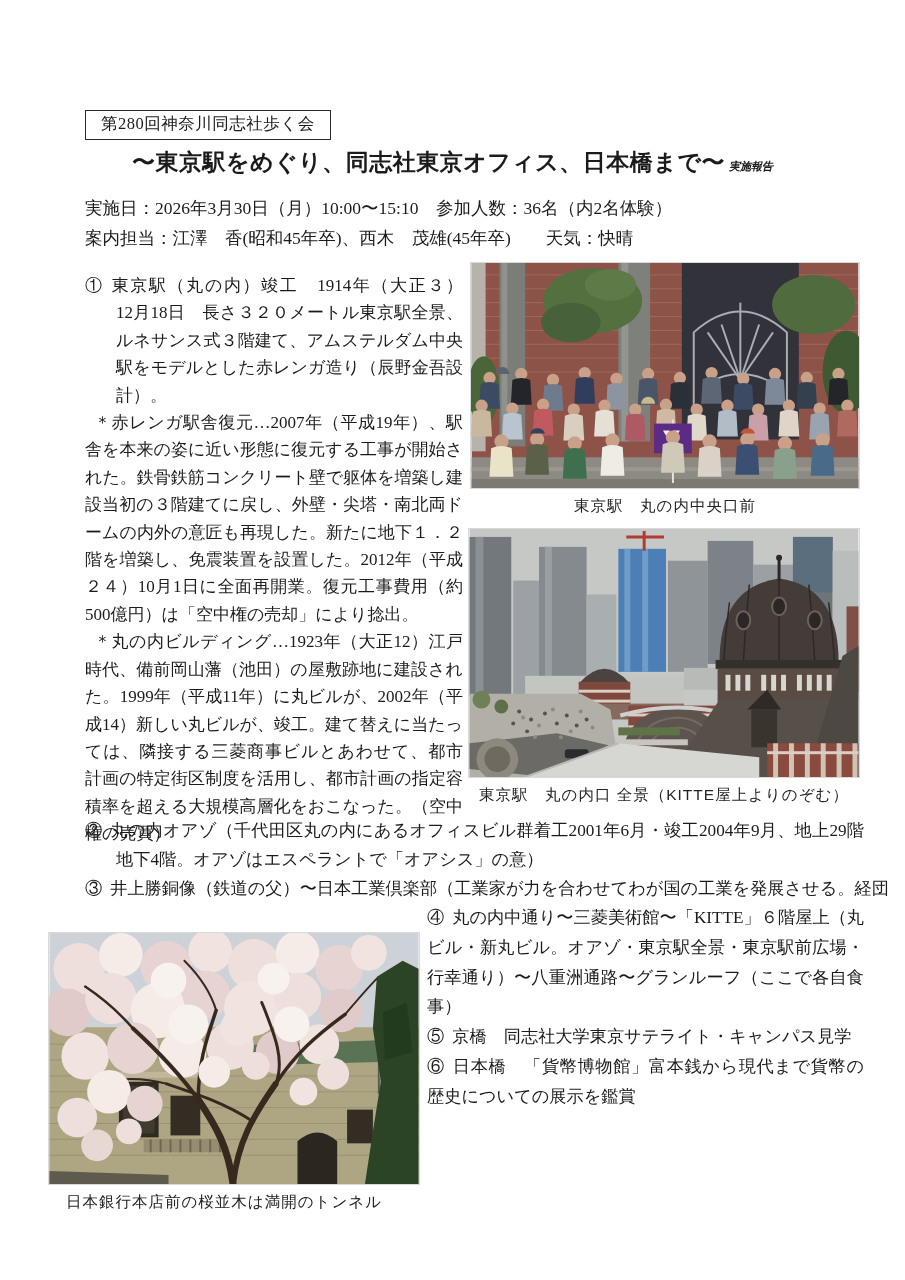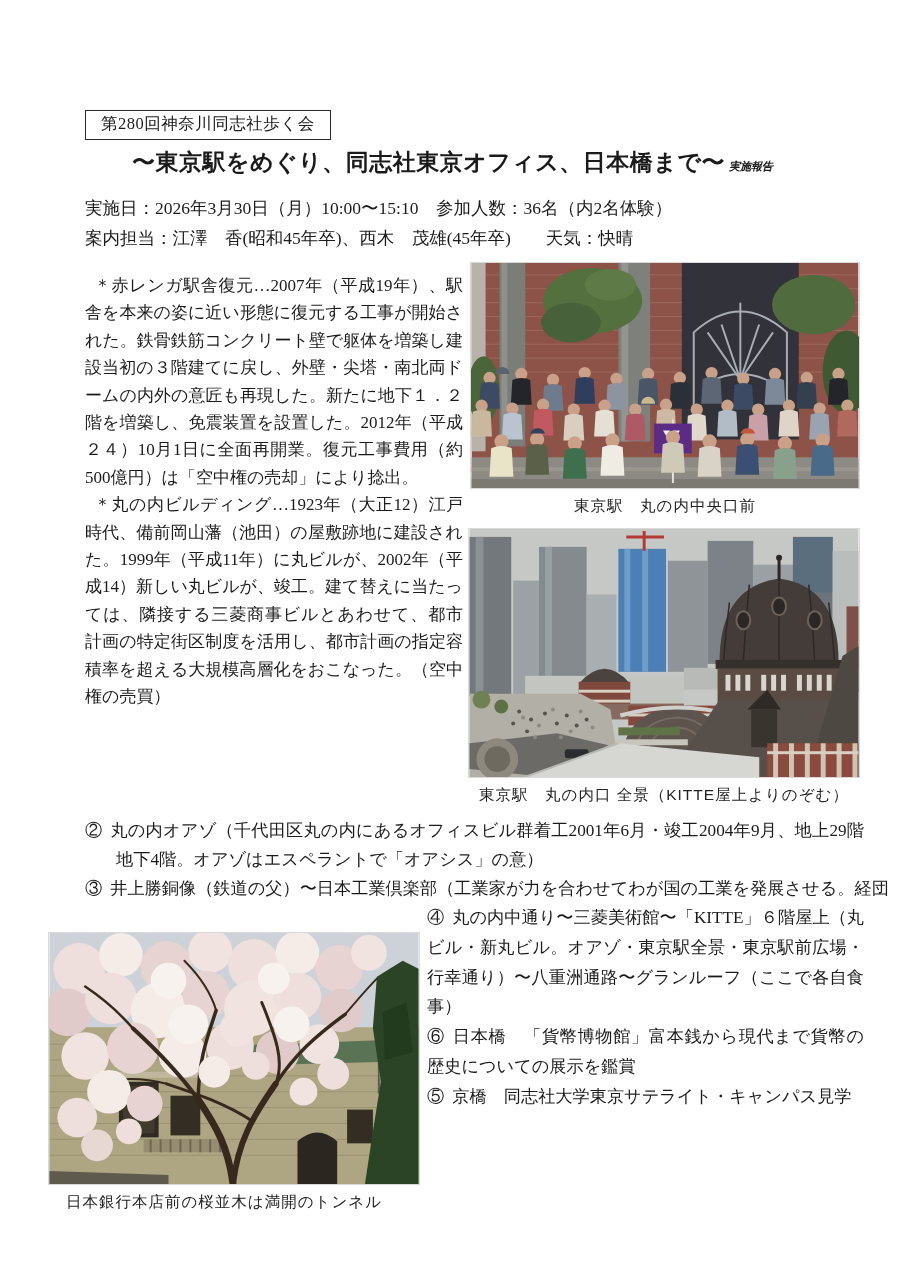--- a/index.html
+++ b/index.html
@@ -65,20 +65,21 @@
   <div class="event-box">第280回神奈川同志社歩く会</div>
 
   <div class="title-row">
     <span class="main-title">〜東京駅をめぐり、同志社東京オフィス、日本橋まで〜</span><span class="report-label">実施報告</span>
   </div>
 
   <div class="info-line" id="info1">実施日：2026年3月30日（月）10:00〜15:10　参加人数：36名（内2名体験）</div>
   <div class="info-line" id="info2">案内担当：江澤　香(昭和45年卒)、西木　茂雄(45年卒)　　天気：快晴</div>
 
   <div class="col-left">
+    <p class="para hang"><span class="marker">①</span><span>東京駅（丸の内）竣工　1914年（大正３）　12月18日　長さ３２０メートル東京駅全景、ルネサンス式３階建て、アムステルダム中央駅をモデルとした赤レンガ造り（辰野金吾設計）。</span></p>
     <p class="para sub-para">＊赤レンガ駅舎復元…2007年（平成19年）、駅舎を本来の姿に近い形態に復元する工事が開始された。鉄骨鉄筋コンクリート壁で躯体を増築し建設当初の３階建てに戻し、外壁・尖塔・南北両ドームの内外の意匠も再現した。新たに地下１．２階を増築し、免震装置を設置した。2012年（平成２４）10月1日に全面再開業。復元工事費用（約500億円）は「空中権の売却」により捻出。</p>
     <p class="para sub-para">＊丸の内ビルディング…1923年（大正12）江戸時代、備前岡山藩（池田）の屋敷跡地に建設された。1999年（平成11年）に丸ビルが、2002年（平成14）新しい丸ビルが、竣工。建て替えに当たっては、隣接する三菱商事ビルとあわせて、都市計画の特定街区制度を活用し、都市計画の指定容積率を超える大規模高層化をおこなった。（空中権の売買）</p>
   </div>
 
   <figure class="photo-fig" id="photo1">
     <svg class="photo-frame" width="390" height="227" viewBox="0 0 390 227" role="img">
 
       <rect width="390" height="227" fill="#8e5348"></rect>
       <g stroke="rgba(235,222,210,0.16)" stroke-width="1">
         <line x1="0" y1="12" x2="390" y2="12"></line>
@@ -422,17 +423,17 @@
           <circle cx="208" cy="134" r="14" fill="#eedfdc"></circle>
       </g>
 
       <polygon points="0,240 120,244 120,253 0,253" fill="#5f5a4e"></polygon>
     </svg>
     <figcaption class="photo-caption cap-left" style="width:372px">日本銀行本店前の桜並木は満開のトンネル</figcaption>
   </figure>
 
   <div class="col-right">
     <p class="para"><span class="marker">④</span><span>丸の内中通り〜三菱美術館〜「KITTE」６階屋上（丸ビル・新丸ビル。オアゾ・東京駅全景・東京駅前広場・行幸通り）〜八重洲通路〜グランルーフ（ここで各自食事）</span></p>
+    <p class="para"><span class="marker">⑤</span><span>京橋　同志社大学東京サテライト・キャンパス見学</span></p>
     <p class="para"><span class="marker">⑥</span><span>日本橋　「貨幣博物館」富本銭から現代まで貨幣の歴史についての展示を鑑賞</span></p>
-    <p class="para"><span class="marker">⑤</span><span>京橋　同志社大学東京サテライト・キャンパス見学</span></p>
   </div>
 
 </div>
 
 </body></html>

